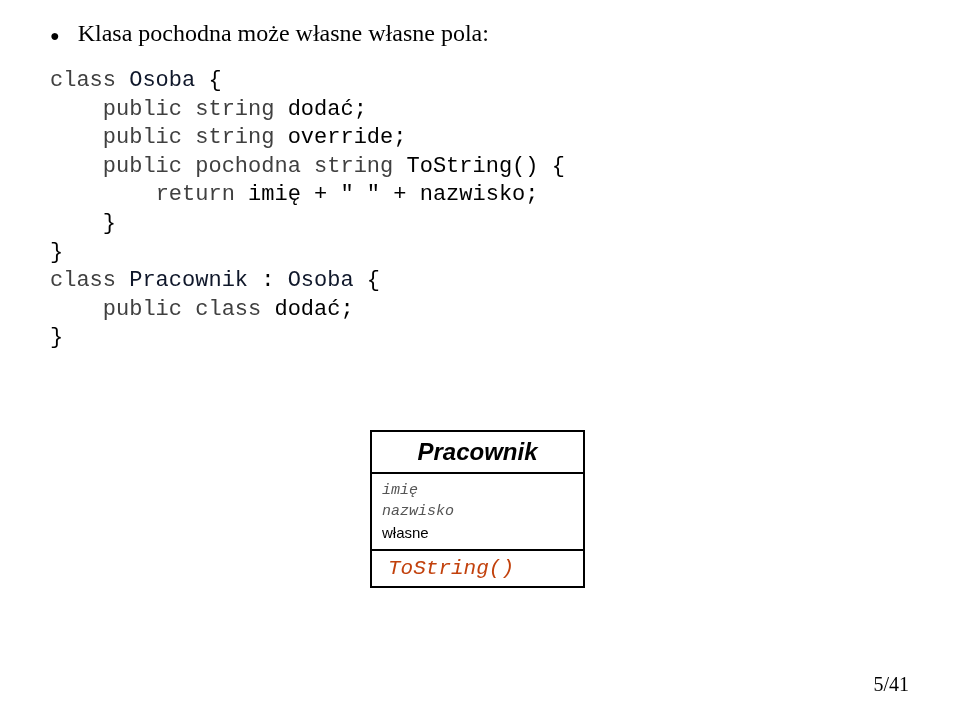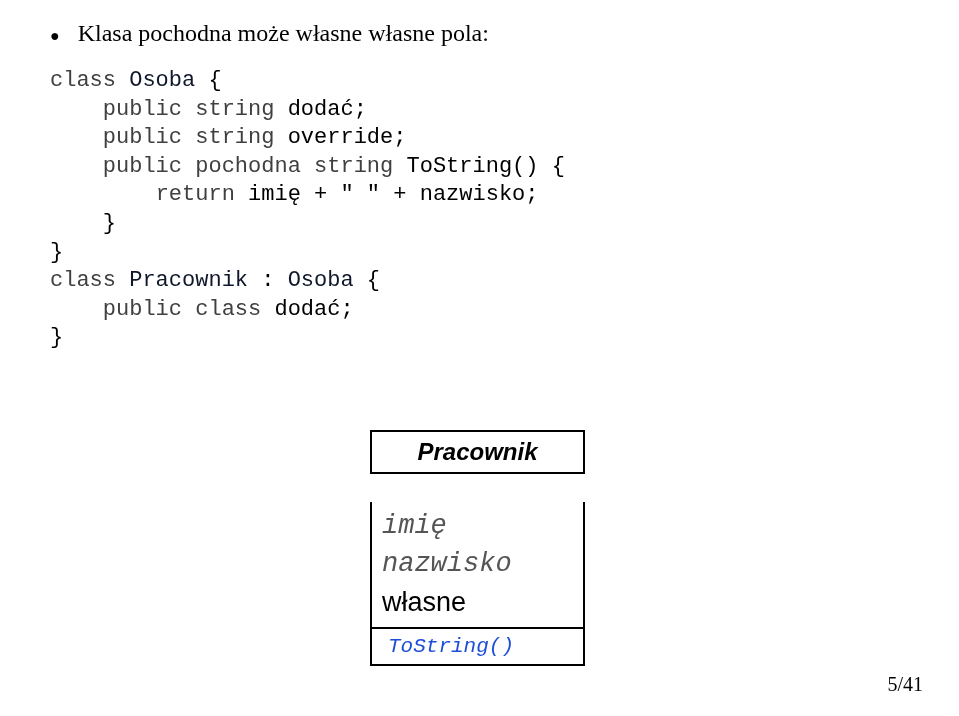--- a/index.html
+++ b/index.html
@@ -47,44 +47,43 @@
     }
     .uml-title {
       font-family: Arial, sans-serif;
       font-size: 24px;
       font-weight: bold;
       font-style: italic;
       text-align: center;
     }
     .uml-attrs {
       border-top: none;
-      font-size: 27px;
+      font-size: 15px;
       line-height: 1.4;
-      margin-top: 28px;
     }
     .uml-attr-italic {
       font-family: "Courier New", monospace;
       font-style: italic;
       color: #555;
     }
     .uml-attr-normal {
       font-family: Arial, sans-serif;
     }
     .uml-ops {
       border-top: none;
       font-family: "Courier New", monospace;
       font-size: 21px;
       font-style: italic;
-      color: #1d4ed8;
+      color: #c2410c;
       padding-left: 16px;
     }
     .page-num {
       position: absolute;
       bottom: 20px;
-      right: 36px;
+      right: 50px;
       font-size: 20px;
       font-family: "Times New Roman", serif;
     }
   </style>
 </head>
 <body>
 
 <div class="bullet-line">
   <span class="bullet">●</span>
   <span>Klasa pochodna może własne własne pola:</span>

